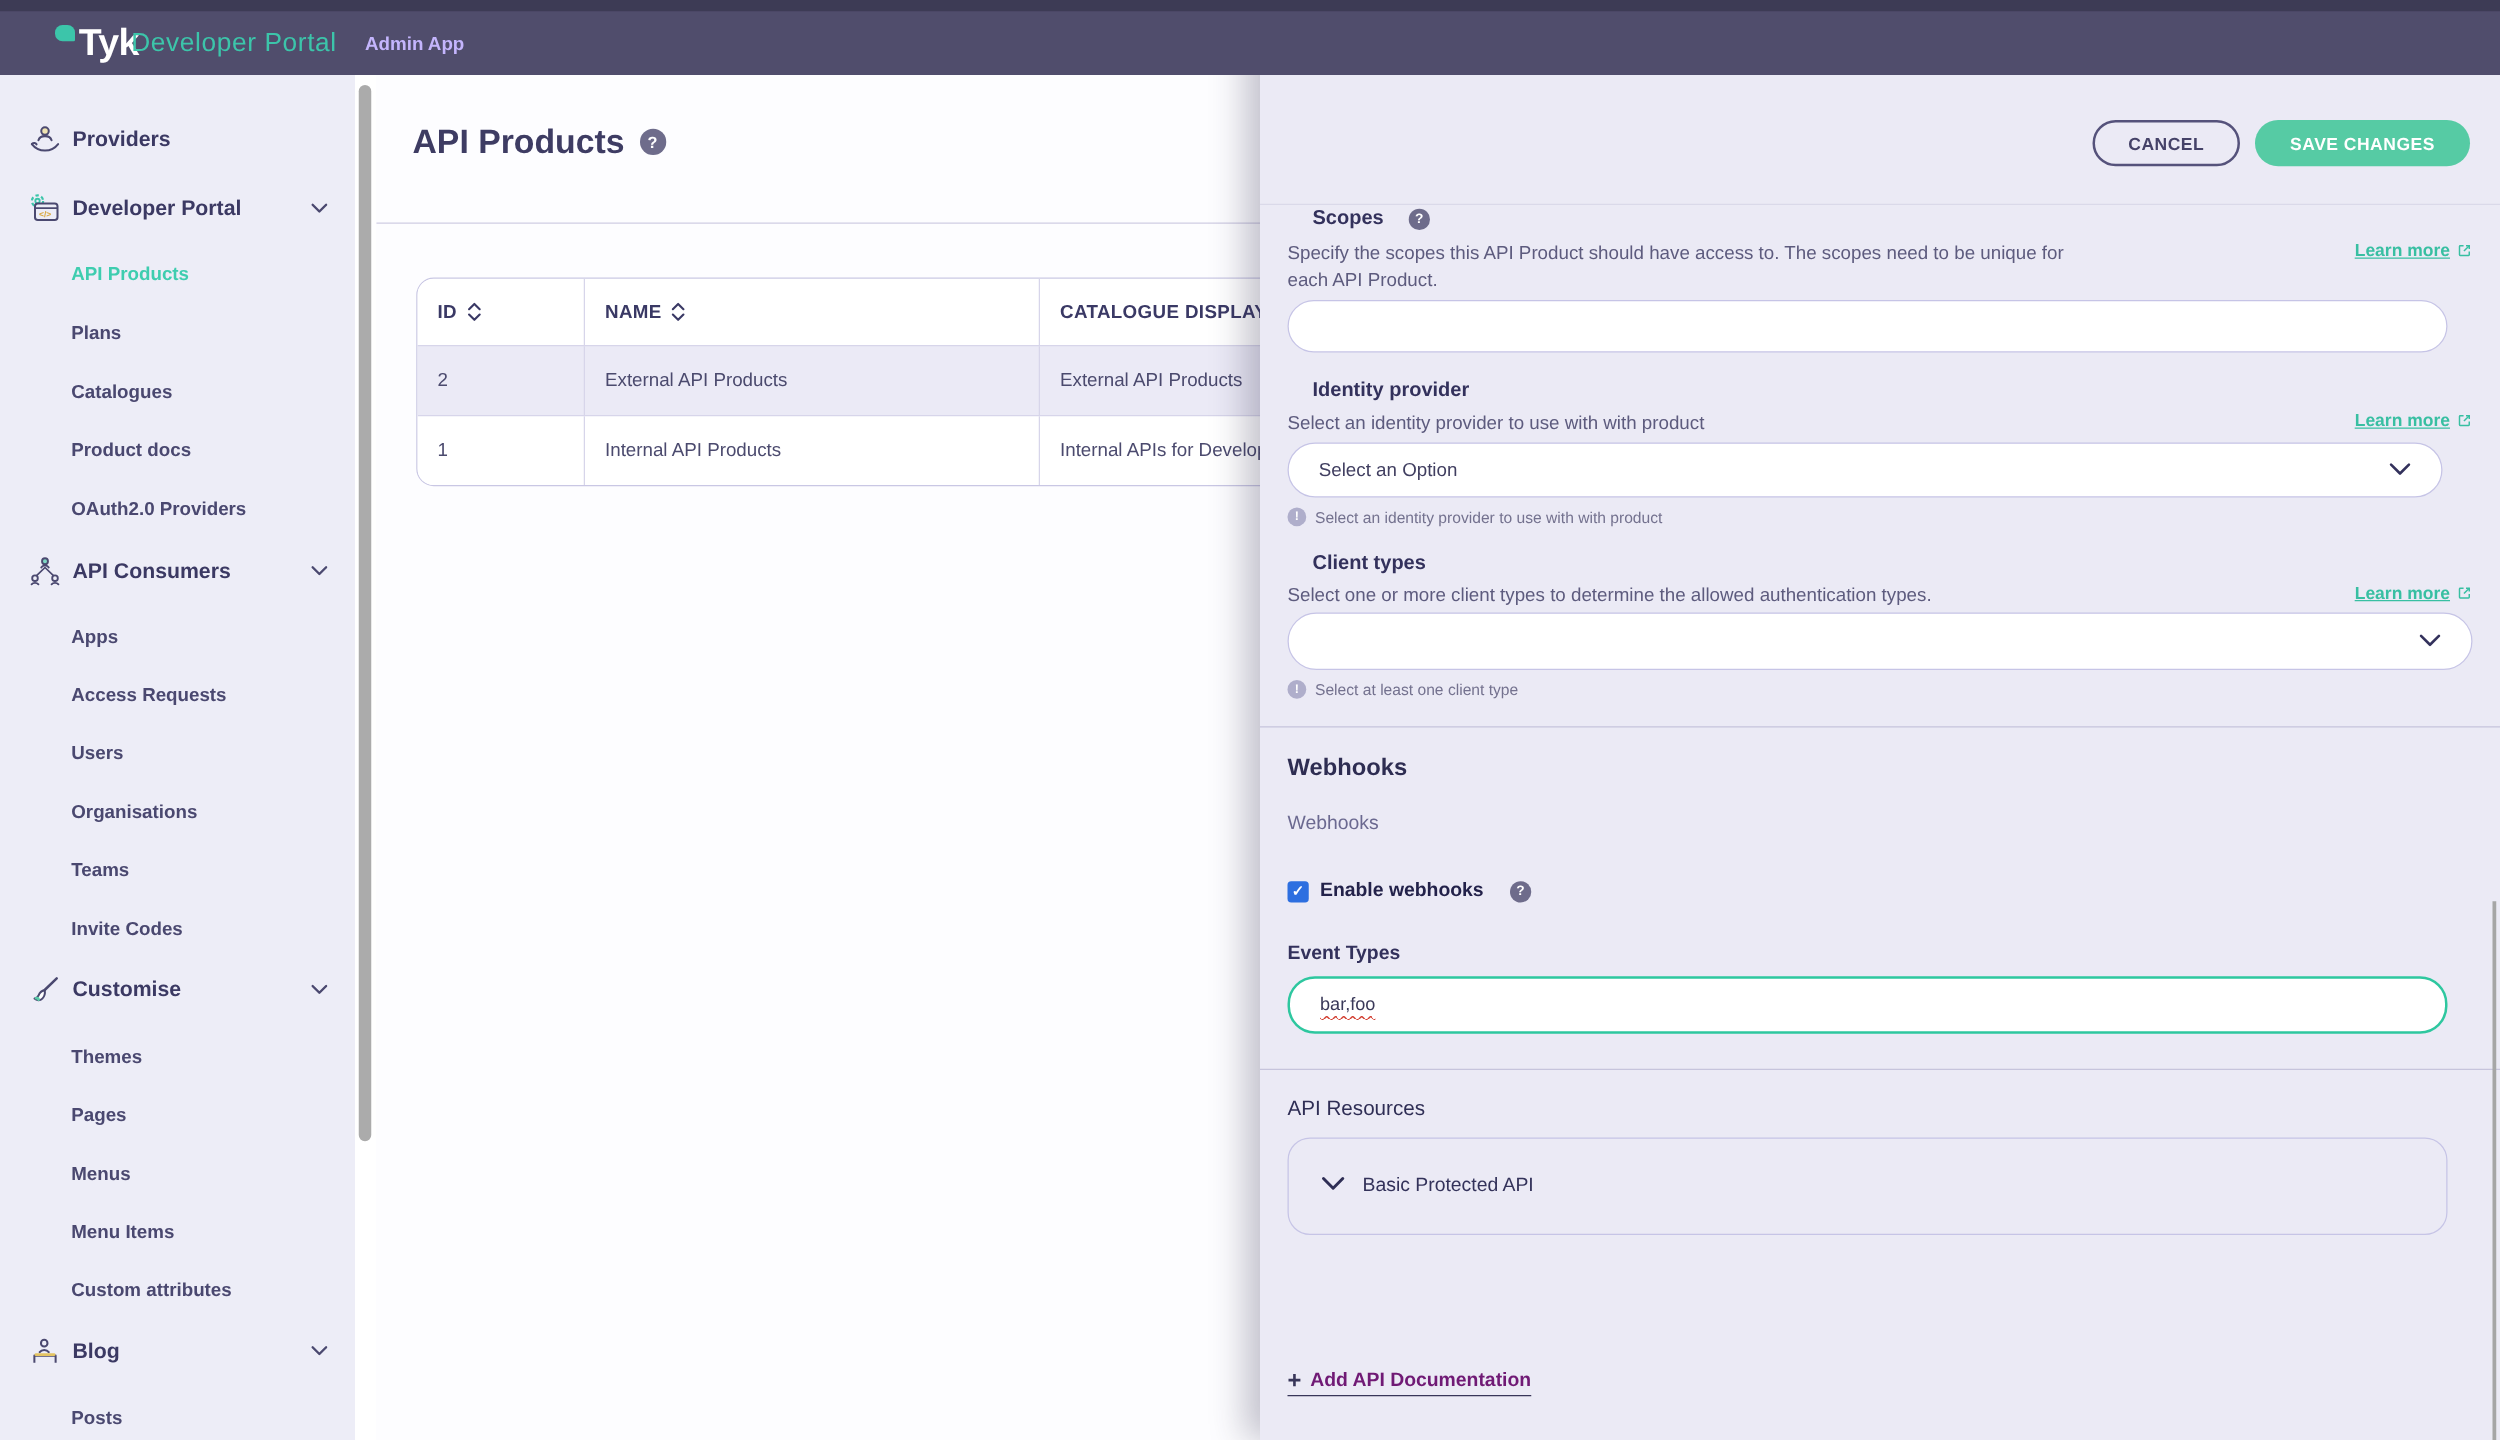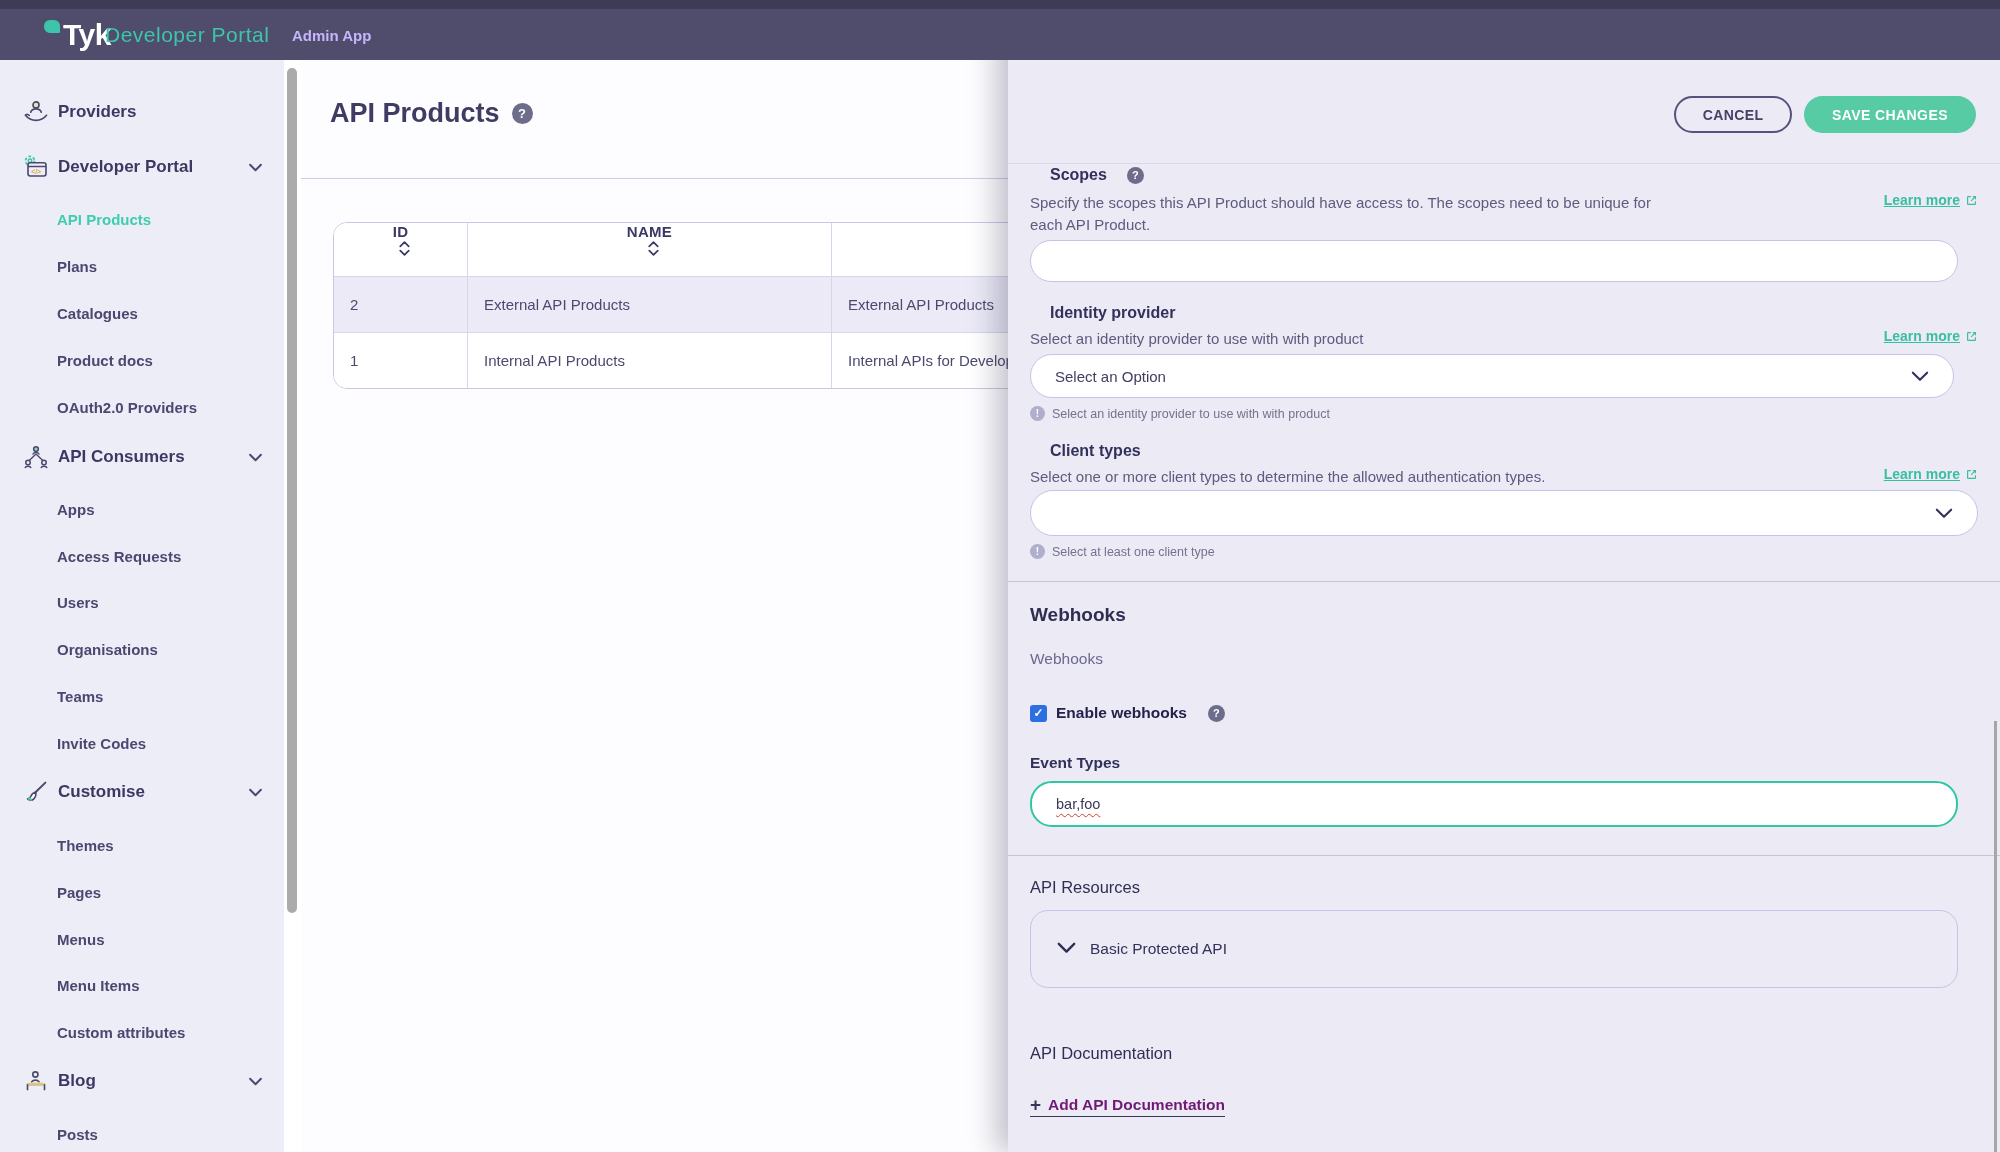--- a/index.html
+++ b/index.html
@@ -36,21 +36,21 @@
 
   .table { position:absolute; left:32px; top:162px; width:1340px; background:#FFFFFF; border:1px solid #C9C7E4; border-radius:14px; overflow:hidden; }
   .trow { display:flex; height:56px; border-top:1px solid #D7D5EA; background:#FFFFFF; }
   .trow.selected { background:#EBEAF6; }
   .trow.thead { height:53px; border-top:none; }
   .cell { padding:0 16px; display:flex; align-items:center; border-right:1px solid #D7D5EA; color:#4B4A6E; font-size:15px; overflow:hidden; white-space:nowrap; }
   .cell:last-child { border-right:none; }
   .cell.c-id { width:134px; flex:0 0 134px; }
   .cell.c-name { width:364px; flex:0 0 364px; }
   .cell.c-cat { flex:1; }
-  .thead .cell { color:#3A3965; font-weight:bold; letter-spacing:0.3px;flex-direction:column; }
+  .thead .cell { color:#3A3965; font-weight:bold; letter-spacing:0.3px; }
   .sort-icon { margin-left:8px; display:flex; }
 
   
   .panel { position:absolute; left:1008px; top:0; width:992px; height:1152px; background:#EBEAF5; box-shadow:-12px 0 26px rgba(42,40,72,0.28); z-index:10; }
   .panel-header { position:absolute; left:0; top:0; width:992px; height:60px; background:#504D6C; border-top:9px solid #3D3B55; display:flex; align-items:center; }
   .panel-title { color:#FFFFFF; font-size:21px; letter-spacing:0.3px; margin-left:40px; }
   .panel-header-icons { margin-left:auto; display:flex; align-items:center; gap:34px; margin-right:32px; }
   .icon-btn { cursor:pointer; display:flex; align-items:center; justify-content:center; }
   .close-glyph { color:#FFFFFF; font-size:19px; line-height:19px; }
 
@@ -376,21 +376,20 @@
     <div class="pc section-heading" style="top:878px">API Resources</div>
     <div class="pc resource-box" style="top:910px; width:928px">
       <span>
         <svg width="19" height="12" viewBox="0 0 16 10">
             <polyline points="1.5,1.5 8,8 14.5,1.5" fill="none" stroke="#2F2E55" stroke-width="2" stroke-linecap="round" stroke-linejoin="round"></polyline>
           </svg>
       </span>
       <span class="resource-label">Basic Protected API</span>
     </div>
 
-    <div class="pc section-heading" style="top:1044px">API Documentation</div>
     <div class="pc" style="top:1096px">
       <span class="add-doc-link">
         <span class="plus">+</span>
         <span class="txt">Add API Documentation</span>
       </span>
     </div>
   </section>
 
   <div class="panel-scroll-thumb"></div>
 </div>

